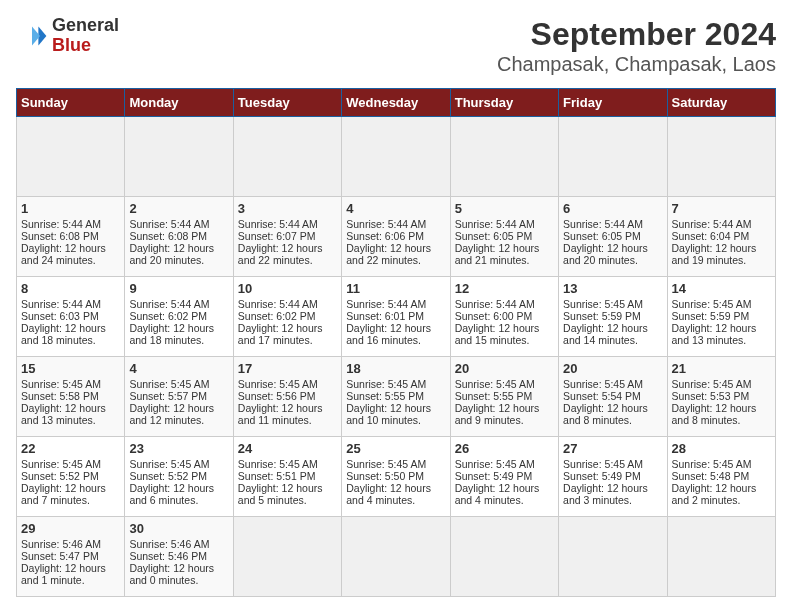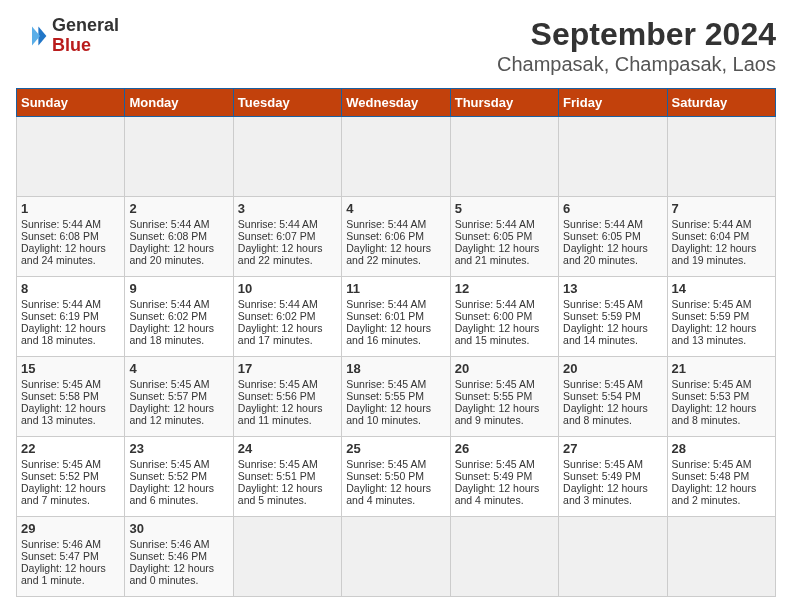--- a/index.html
+++ b/index.html
@@ -43,21 +43,21 @@
     .location {
       font-size: 20px;
       color: #555;
     }
     table {
       width: 100%;
       border-collapse: collapse;
       font-size: 11px;
     }
     thead th {
-      background: #c2410c;
+      background: #7f1d1d;
       color: #fff;
       padding: 6px 4px;
       text-align: left;
       font-size: 13px;
       font-weight: bold;
       border: 1px solid #1a5fa0;
     }
     tbody td {
       border: 1px solid #ccc;
       vertical-align: top;
@@ -164,21 +164,21 @@
           <span class="day-num">7</span>
           <div>Sunrise: 5:44 AM</div>
           <div>Sunset: 6:04 PM</div>
           <div>Daylight: 12 hours and 19 minutes.</div>
         </td>
       </tr>
       <tr>
         <td>
           <span class="day-num">8</span>
           <div>Sunrise: 5:44 AM</div>
-          <div>Sunset: 6:19 PM</div>
+          <div>Sunset: 6:03 PM</div>
           <div>Daylight: 12 hours and 18 minutes.</div>
         </td>
         <td>
           <span class="day-num">9</span>
           <div>Sunrise: 5:44 AM</div>
           <div>Sunset: 6:02 PM</div>
           <div>Daylight: 12 hours and 18 minutes.</div>
         </td>
         <td>
           <span class="day-num">10</span>

